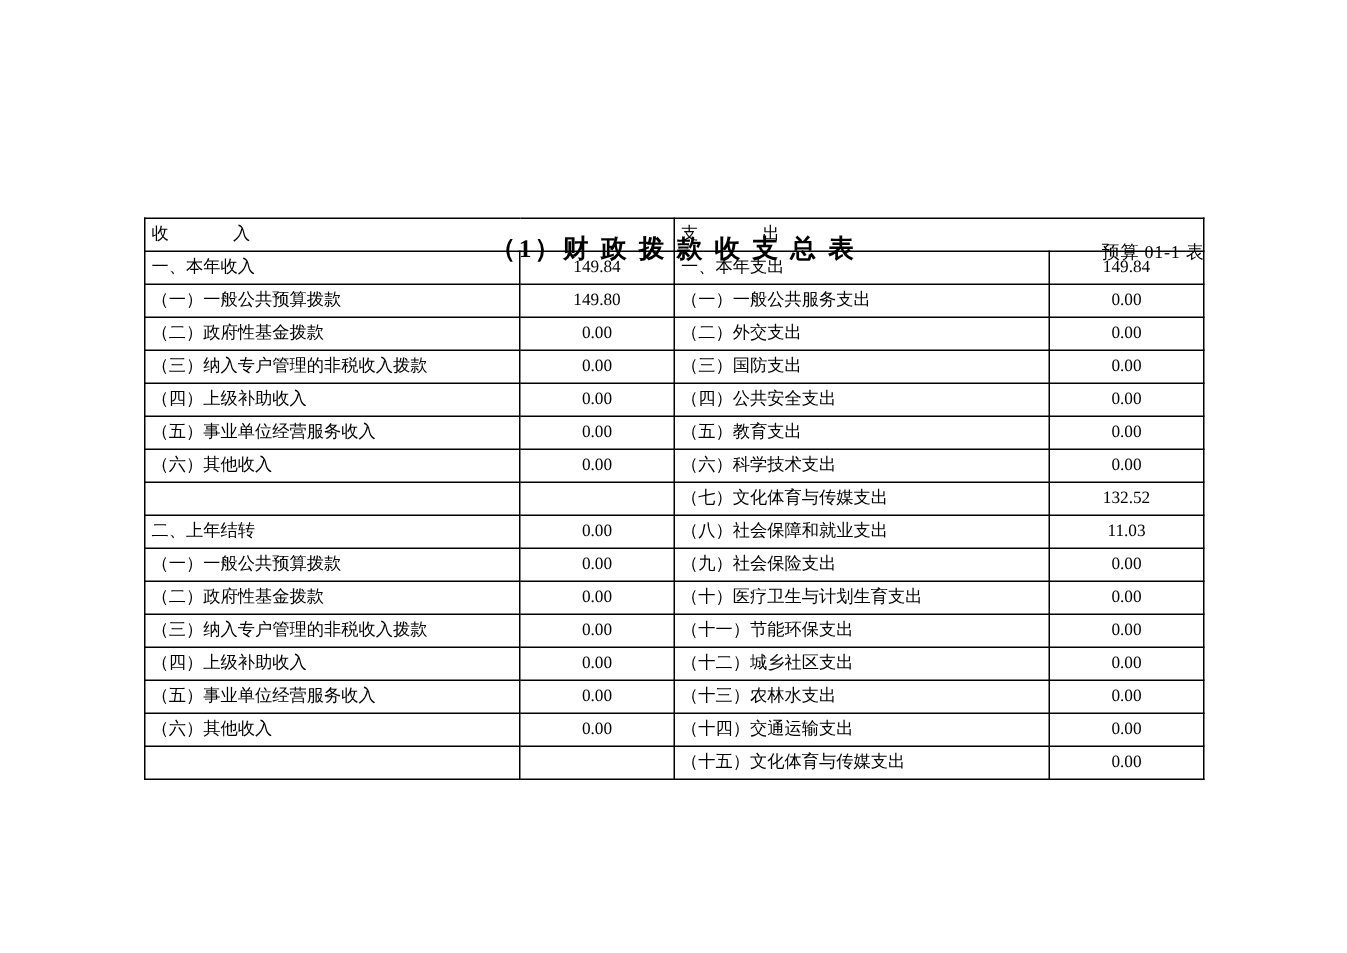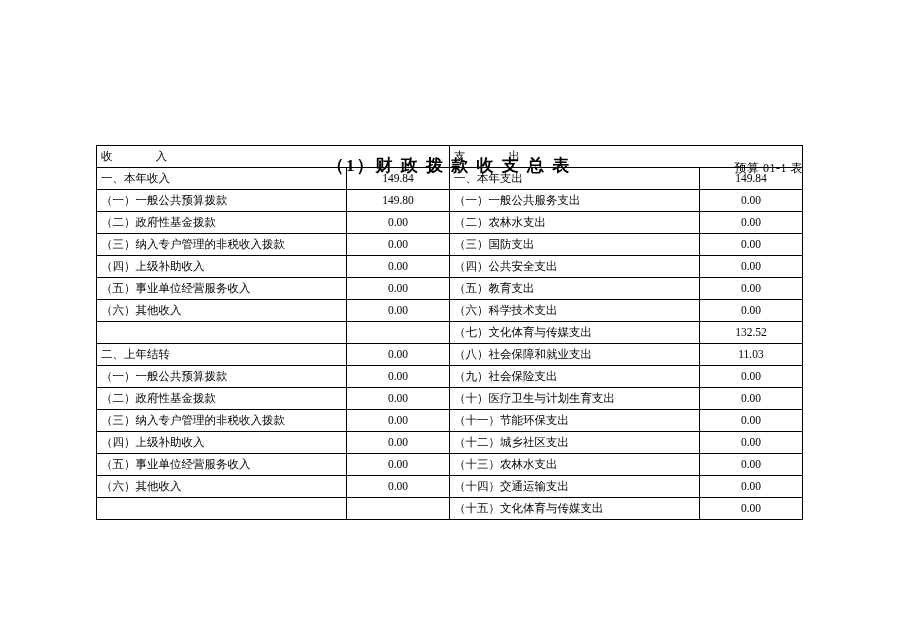--- a/index.html
+++ b/index.html
@@ -132,21 +132,21 @@
         </tr>
         <tr>
           <td class="lbl indent1">（一）一般公共预算拨款</td>
           <td class="num">149.80</td>
           <td class="lbl indent1">（一）一般公共服务支出</td>
           <td class="num">0.00</td>
         </tr>
         <tr>
           <td class="lbl indent1">（二）政府性基金拨款</td>
           <td class="num">0.00</td>
-          <td class="lbl indent1">（二）农林水支出</td>
+          <td class="lbl indent1">（二）外交支出</td>
           <td class="num">0.00</td>
         </tr>
         <tr>
           <td class="lbl indent1">（三）纳入专户管理的非税收入拨款</td>
           <td class="num">0.00</td>
           <td class="lbl indent1">（三）国防支出</td>
           <td class="num">0.00</td>
         </tr>
         <tr>
           <td class="lbl indent1">（四）上级补助收入</td>

